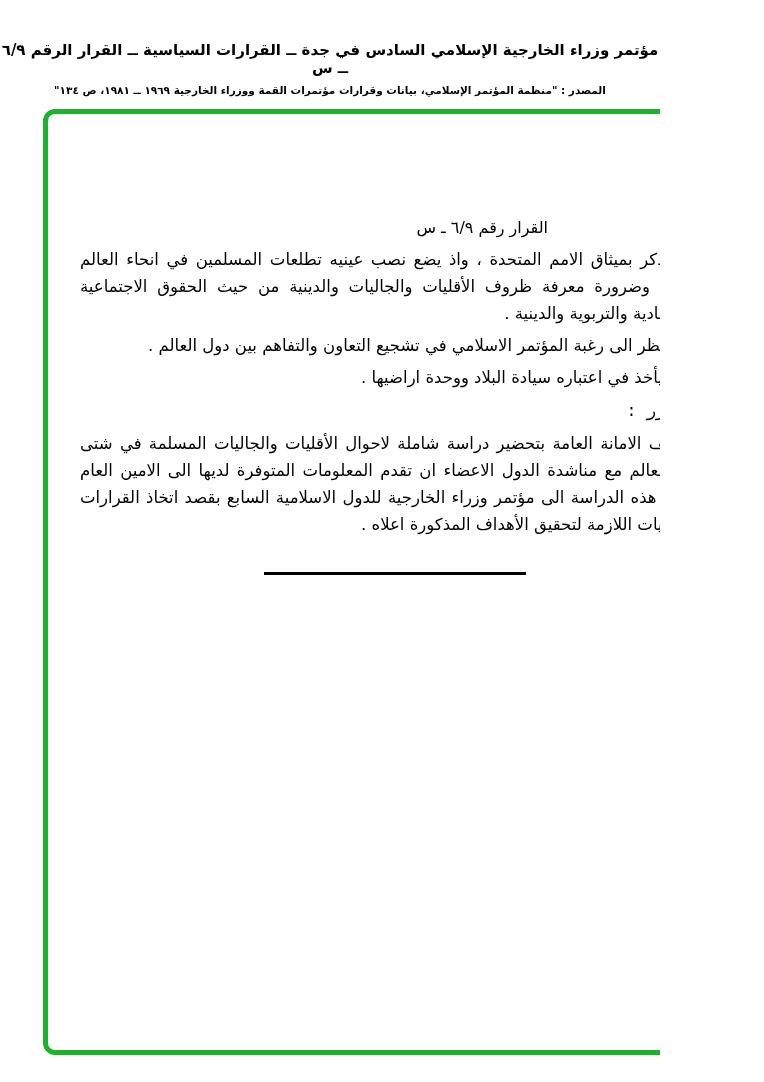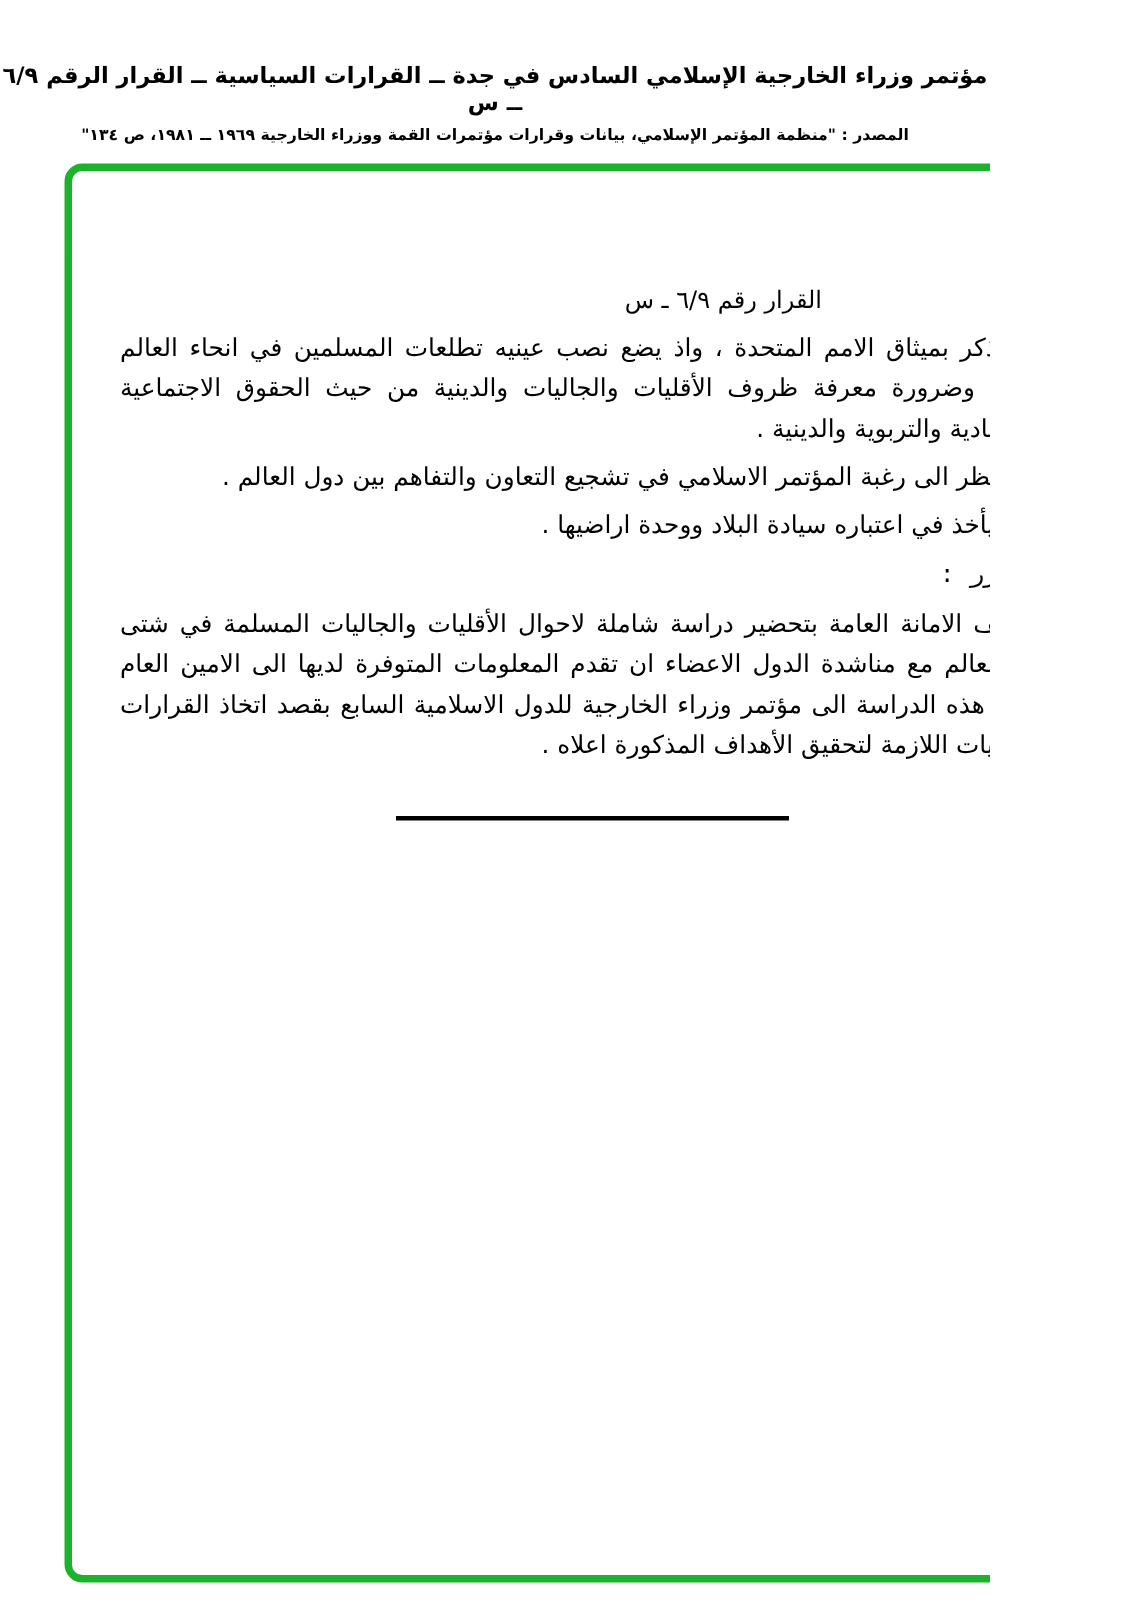--- a/index.html
+++ b/index.html
@@ -41,21 +41,21 @@
     border-radius: 12px;
     background: #ffffff;
   }
   .doc {
     position: absolute;
     top: 0;
     left: 32px;
     right: 14px;
     direction: rtl;
     text-align: right;
-    padding-top: 72px;
+    padding-top: 100px;
     font-size: 16.5px;
     line-height: 27px;
   }
   .res-title {
     font-size: 16px;
     margin: 0 160px 0 0;
   }
   .subject {
     font-size: 17px;
     font-weight: bold;

